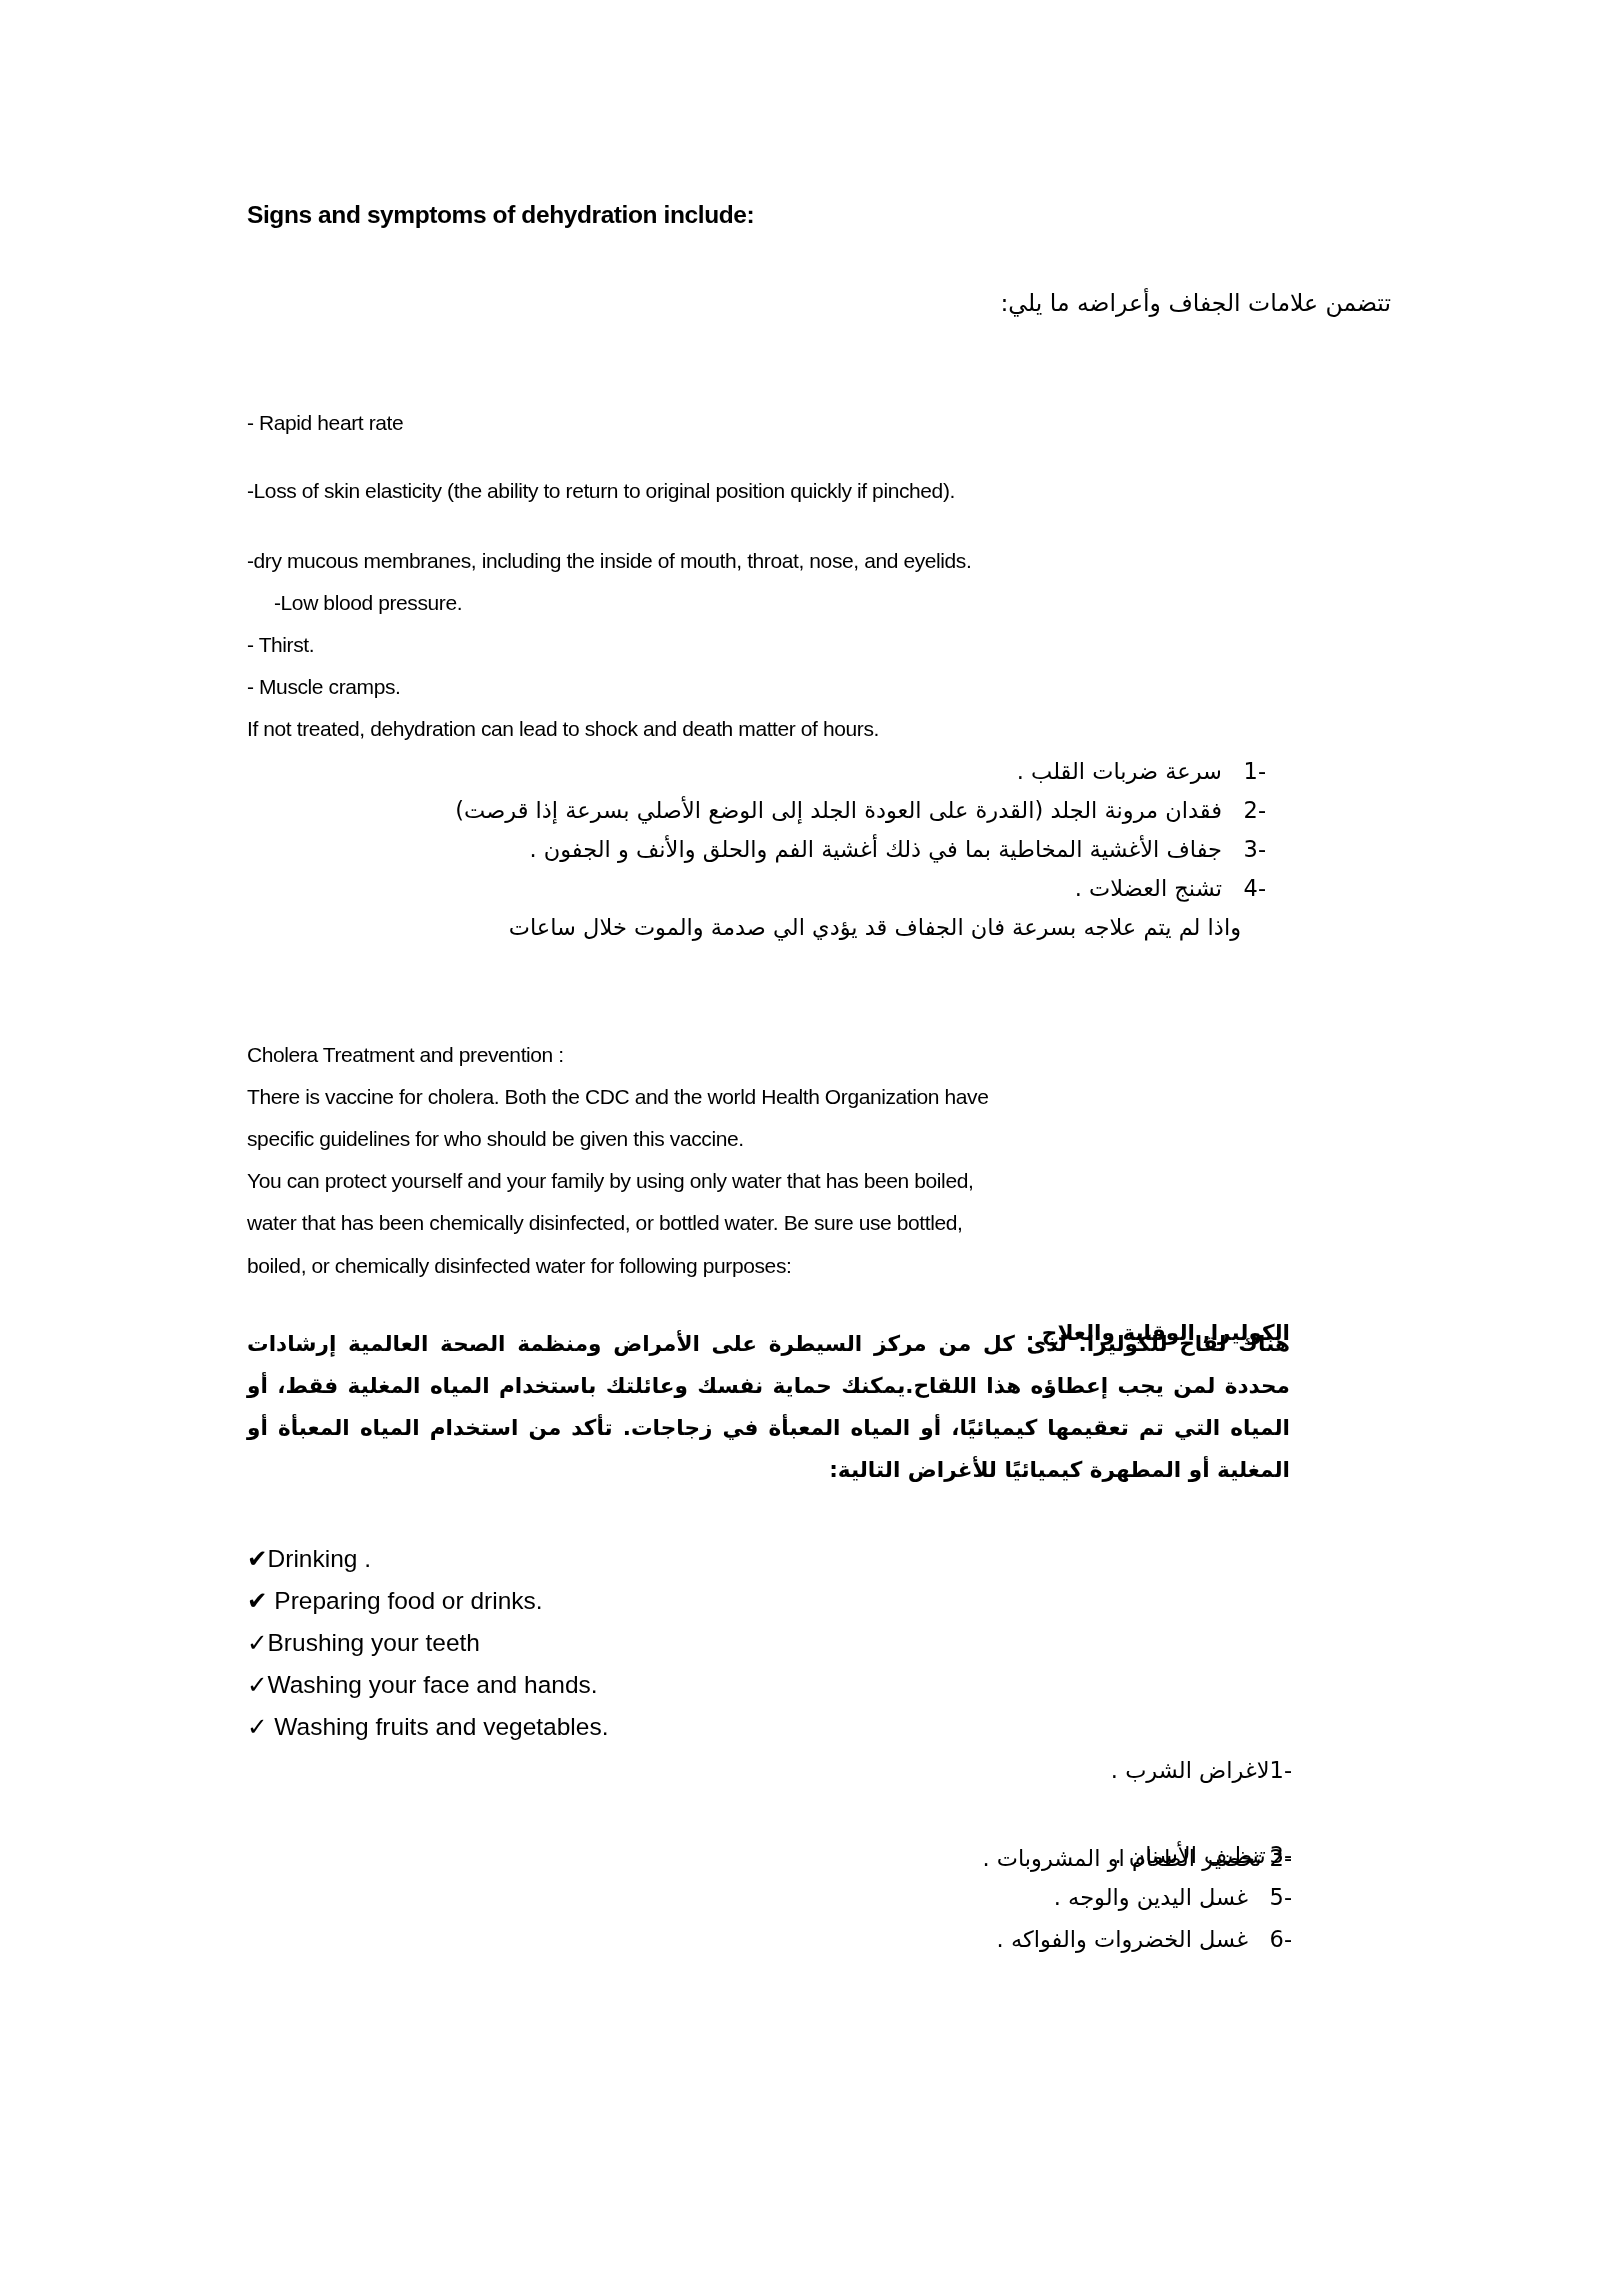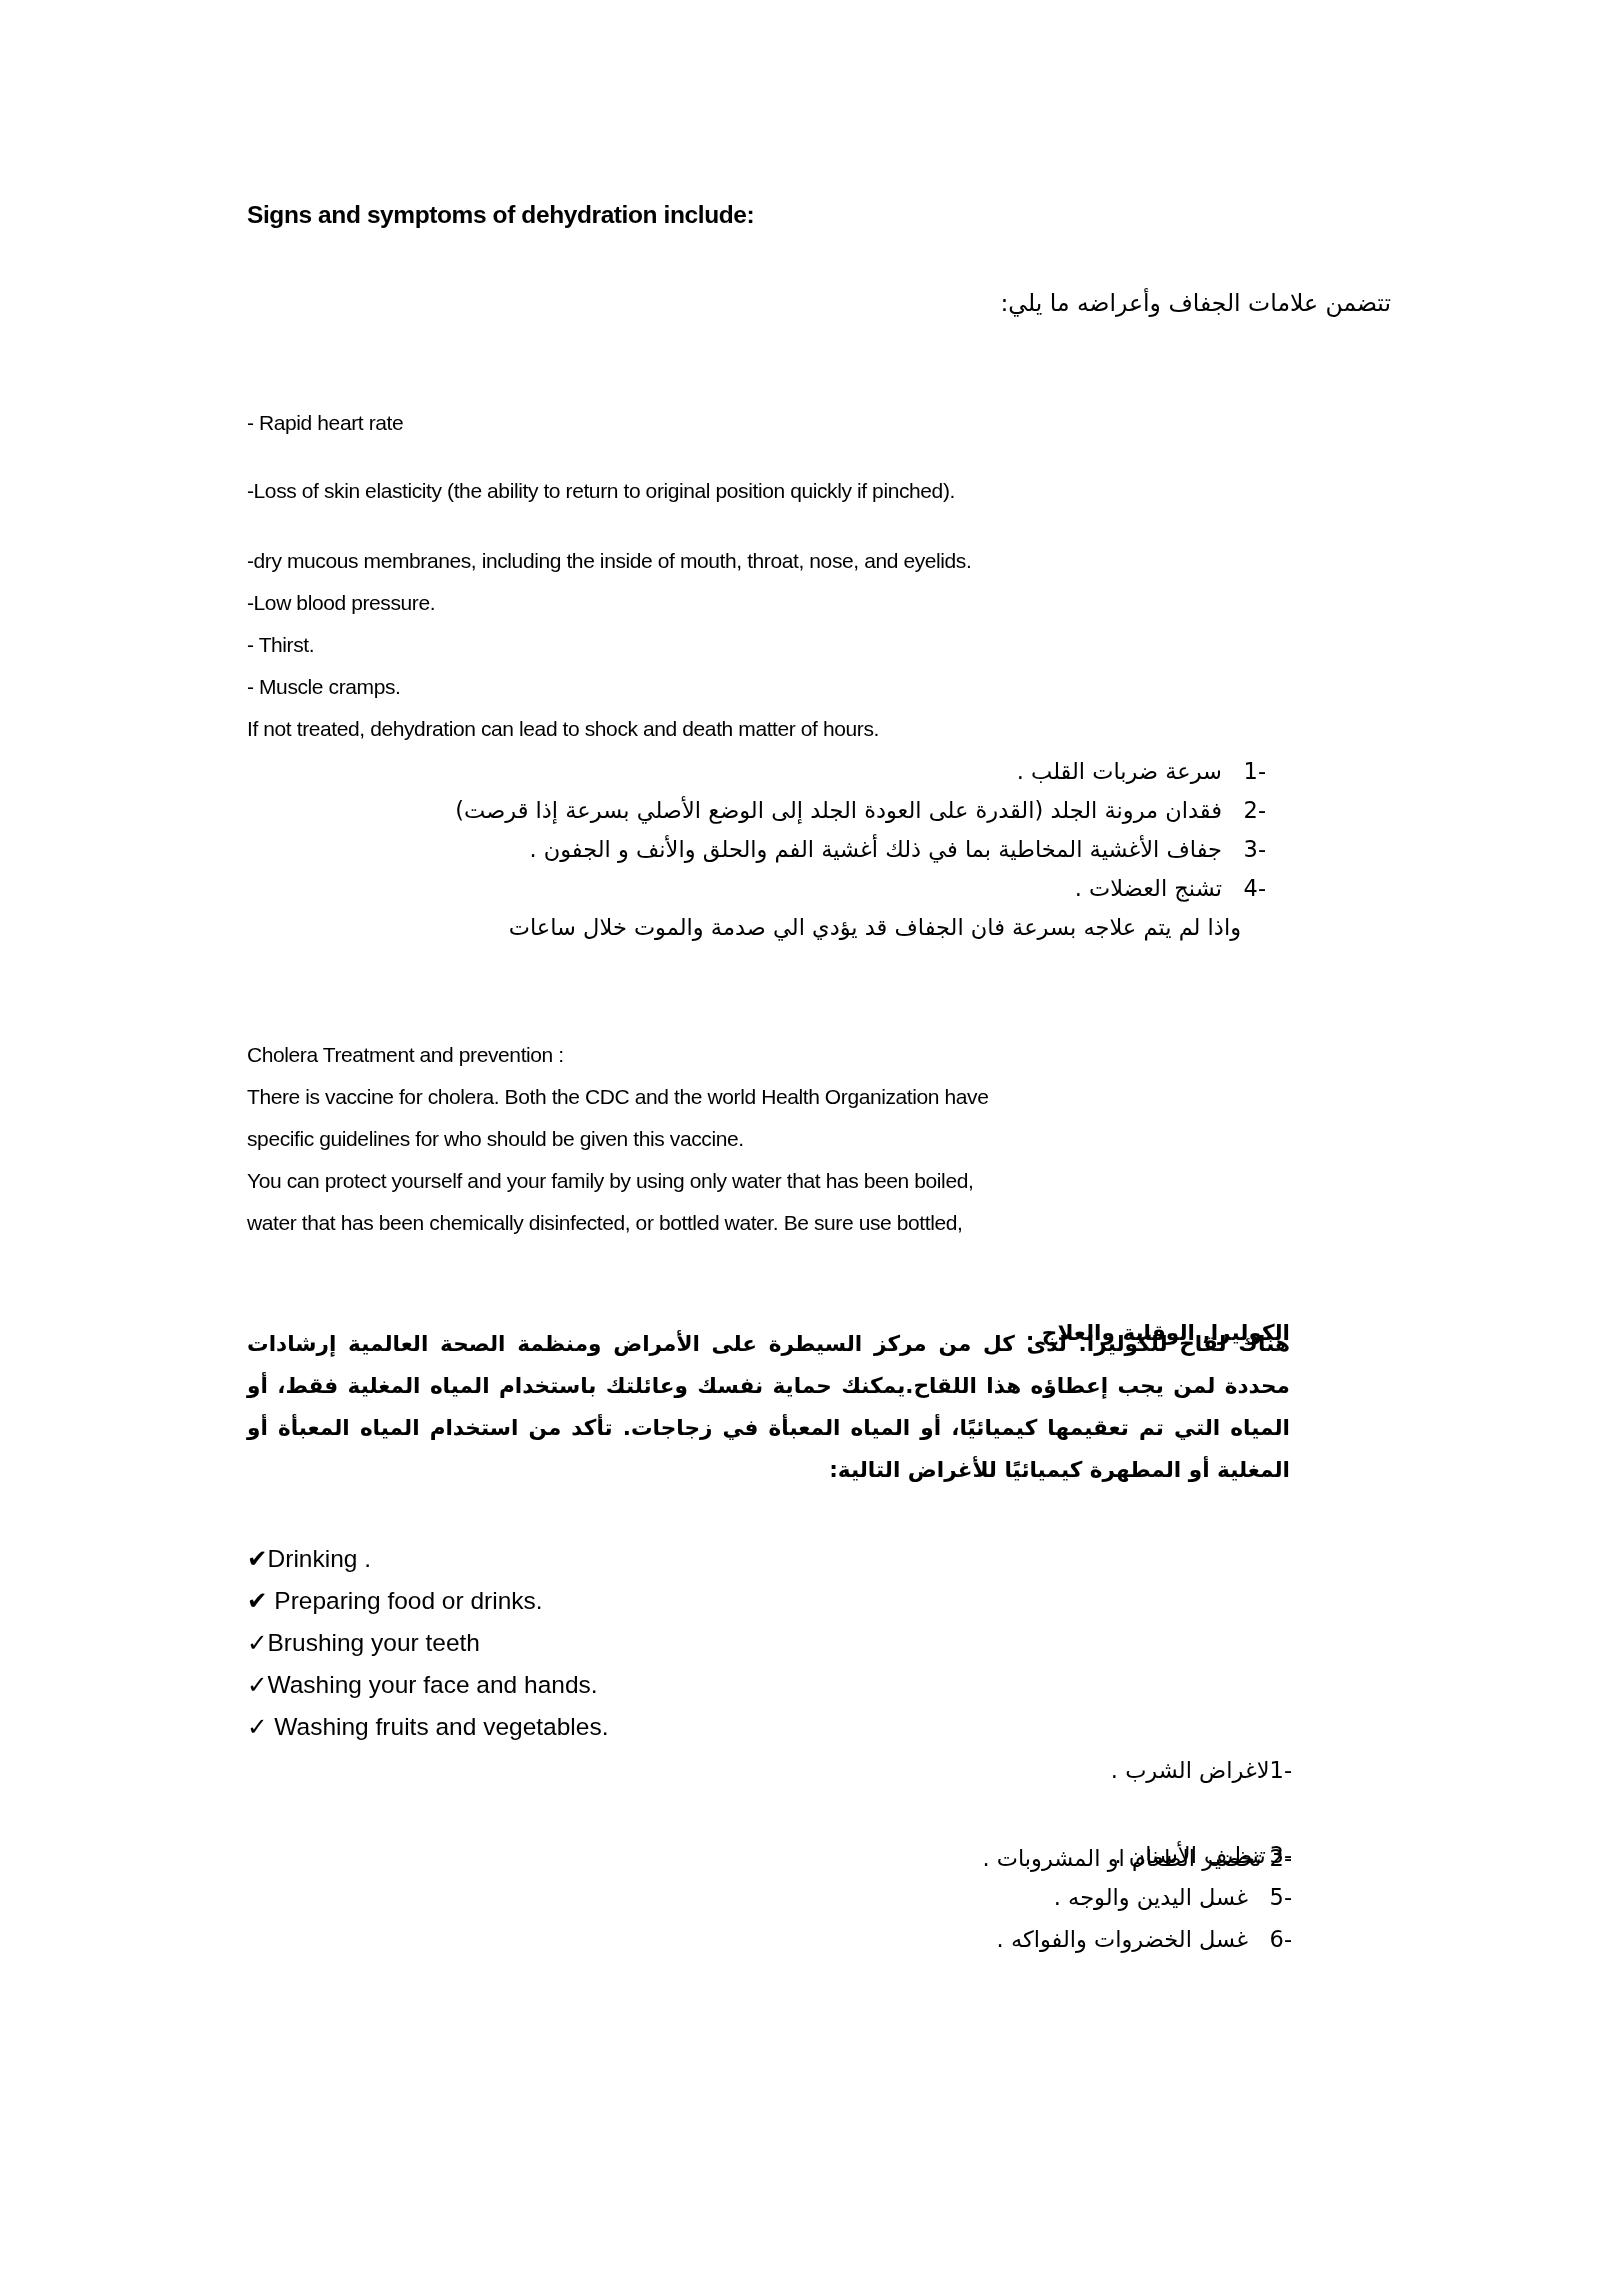--- a/index.html
+++ b/index.html
@@ -109,21 +109,21 @@
 <body>
 
 <div class="page">
 
   <div class="en bold" style="top:203px;">Signs and symptoms of dehydration include:</div>
   <div class="ar" style="right:230px; top:267px; font-size:23.5px;">تتضمن علامات الجفاف وأعراضه ما يلي:</div>
 
   <div class="en" style="top:412px;">- Rapid heart rate</div>
   <div class="en" style="top:480px;">-Loss of skin elasticity (the ability to return to original position quickly if pinched).</div>
   <div class="en" style="top:550px;">-dry mucous membranes, including the inside of mouth, throat, nose, and eyelids.</div>
-  <div class="en" style="top:592px;">-Low blood pressure.</div>
+  <div class="en" style="top:592px;margin-left:27px;">-Low blood pressure.</div>
   <div class="en" style="top:634px;">- Thirst.</div>
   <div class="en" style="top:676px;">- Muscle cramps.</div>
   <div class="en" style="top:718px;">If not treated, dehydration can lead to shock and  death matter of hours.</div>
 
   <div class="ar-list-item" style="right:355px; top:760px;">
     <span class="num">1-</span><span>سرعة ضربات القلب .</span>
   </div>
   <div class="ar-list-item" style="right:355px; top:799px;">
     <span class="num">2-</span><span>فقدان مرونة الجلد (القدرة على العودة الجلد إلى الوضع الأصلي بسرعة إذا قرصت)</span>
   </div>
@@ -133,20 +133,21 @@
   <div class="ar-list-item" style="right:355px; top:877px;">
     <span class="num">4-</span><span>تشنج العضلات .</span>
   </div>
   <div class="ar-list-item" style="right:380px; top:916px;">واذا لم يتم علاجه بسرعة فان الجفاف قد يؤدي الي صدمة والموت خلال ساعات</div>
 
   <div class="en" style="top:1044px;">Cholera Treatment and  prevention :</div>
   <div class="en" style="top:1086px;">There is vaccine for cholera. Both the CDC and the world Health Organization have</div>
   <div class="en" style="top:1128px;">specific guidelines for who should be given this vaccine.</div>
   <div class="en" style="top:1170px;">You can protect yourself and your family by using only water that has been boiled,</div>
   <div class="en" style="top:1212px;">water that has been chemically disinfected, or bottled water. Be sure use bottled,</div>
+  <div class="en" style="top:1255px;">boiled, or chemically disinfected water for following purposes:</div>
 
   <div class="ar" style="right:331px; top:1297px; font-size:21.6px; font-weight:bold;">الكوليرا, الوقاية والعلاج .</div>
   <div class="ar-para" style="top:1323px;">هناك لقاح للكوليرا. لدى كل من مركز السيطرة على الأمراض ومنظمة الصحة العالمية إرشادات محددة لمن يجب إعطاؤه هذا اللقاح.يمكنك حماية نفسك وعائلتك باستخدام المياه المغلية فقط، أو المياه التي تم تعقيمها كيميائيًا، أو المياه المعبأة في زجاجات. تأكد من استخدام المياه المعبأة أو المغلية أو المطهرة كيميائيًا للأغراض التالية:</div>
 
   <div class="check-item" style="top:1547px;">
     <span class="check">✔</span><span>Drinking .</span>
   </div>
   <div class="check-item" style="top:1589px;">
     <span class="check">✔</span><span> Preparing food or drinks.</span>
   </div>

